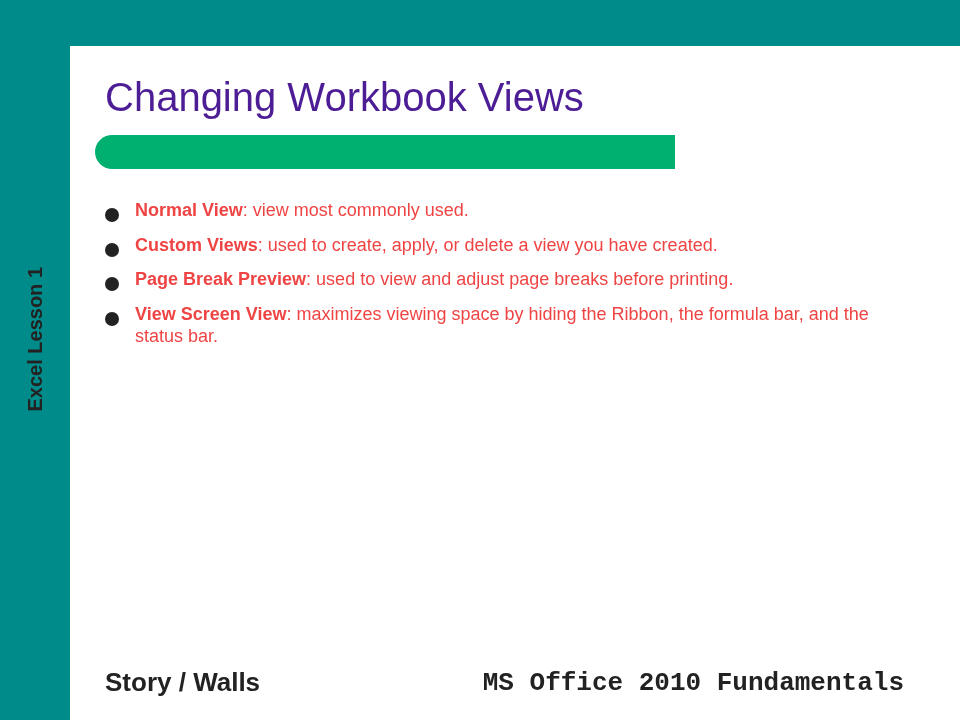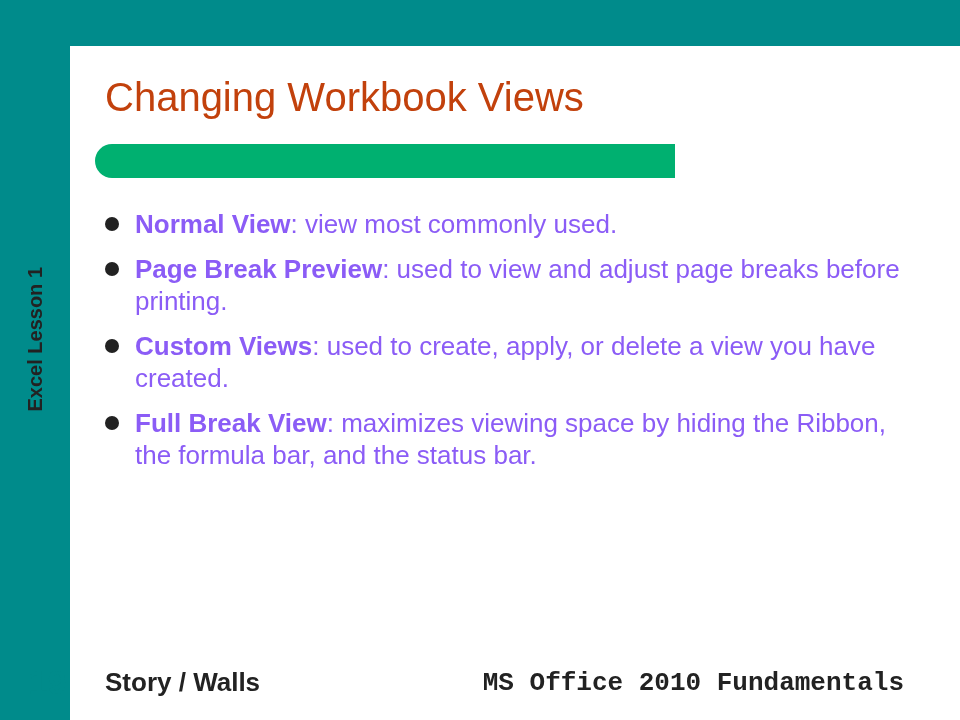--- a/index.html
+++ b/index.html
@@ -37,23 +37,23 @@
     white-space: nowrap;
   }
   .content {
     position: absolute;
     left: 105px;
     top: 75px;
     right: 40px;
   }
   .title {
     font-size: 40px;
-    color: #c2410c;
+    color: #4c1d95;
     font-weight: normal;
-    margin-bottom: 24px;
+    margin-bottom: 15px;
   }
   .underline-wrap {
     position: relative;
     height: 34px;
     margin-bottom: 30px;
   }
   .underline-pill {
     position: absolute;
     left: -10px;
     top: 0;
@@ -65,22 +65,22 @@
   .underline-bar {
     position: absolute;
     left: 40px;
     top: 0;
     height: 34px;
     width: 530px;
     background: #00B070;
   }
   .bullets {
     list-style: none;
-    font-size: 26px;
-    color: #8b5cf6;
+    font-size: 18px;
+    color: #ef4444;
     line-height: 1.25;
   }
   .bullets li {
     position: relative;
     padding-left: 30px;
     margin-bottom: 12px;
   }
   .bullets li::before {
     content: "";
     position: absolute;
@@ -129,23 +129,23 @@
 <div class="sidebar-text">Excel Lesson 1</div>
 
 <div class="content">
   <h1 class="title">Changing Workbook Views</h1>
   <div class="underline-wrap">
     <div class="underline-pill"></div>
     <div class="underline-bar"></div>
   </div>
   <ul class="bullets">
     <li><span class="bold">Normal View</span><span>: view most commonly used.</span></li>
+    <li><span class="bold">Custom Views</span><span>: used to create, apply, or delete a view you have created.</span></li>
     <li><span class="bold">Page Break Preview</span><span>: used to view and adjust page breaks before printing.</span></li>
-    <li><span class="bold">Custom Views</span><span>: used to create, apply, or delete a view you have created.</span></li>
-    <li><span class="bold">Full Break View</span><span>: maximizes viewing space by hiding the Ribbon, the formula bar, and the status bar.</span></li>
+    <li><span class="bold">View Screen View</span><span>: maximizes viewing space by hiding the Ribbon, the formula bar, and the status bar.</span></li>
   </ul>
 </div>
 
 <div class="footer">
   <div class="page-num">19</div>
   <div class="footer-left">Story / Walls</div>
   <div class="footer-right">MS Office 2010 Fundamentals</div>
 </div>
 
 </body></html>

